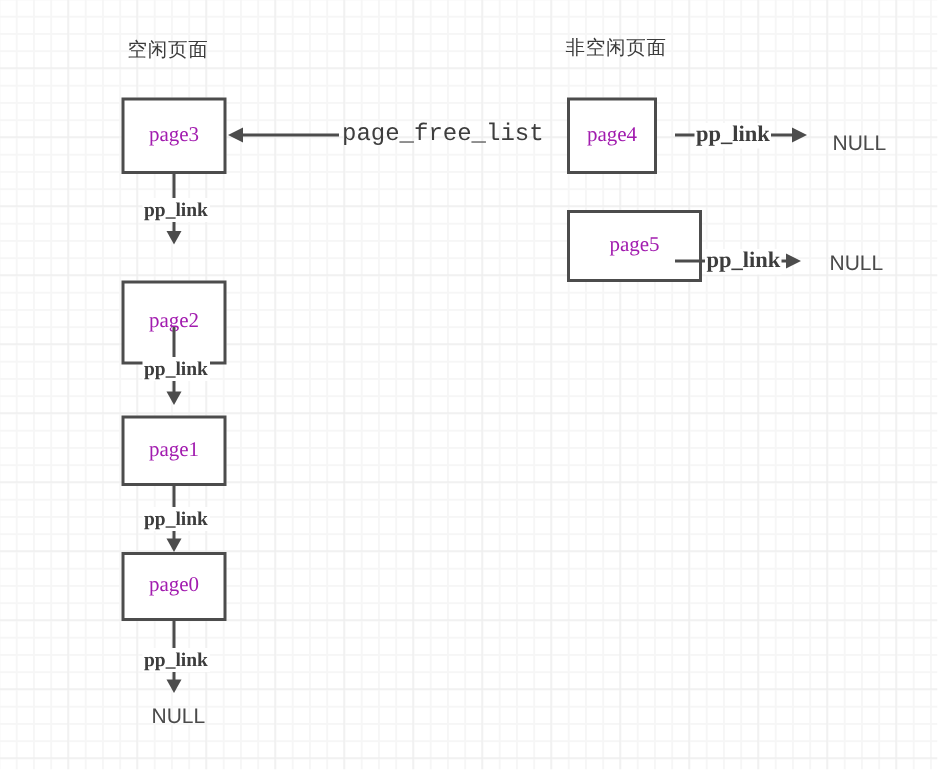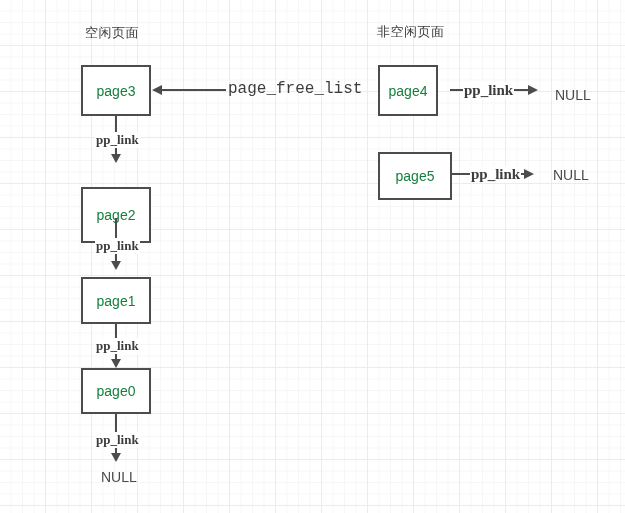--- a/index.html
+++ b/index.html
@@ -39,23 +39,23 @@
   }
 
   .node-box {
     position: absolute;
     box-sizing: border-box;
     border: 2px solid #4c4c4c;
     background: #ffffff;
     display: flex;
     align-items: center;
     justify-content: center;
-    color: #15803d;
+    color: #a21caf;
     font-size: 14px;
-    font-family: Liberation Sans, sans-serif;
+    font-family: Liberation Serif, serif;
   }
 
   
   .v-line {
     position: absolute;
     width: 2px;
     background: #4c4c4c;
   }
   
   .h-line {
@@ -168,21 +168,21 @@
   <div class="terminator" style="left:101px; top:469px;">NULL</div>
 
   <div class="node-box" style="left:378px; top:65px; width:60px; height:51px;">
     <span>page4</span>
   </div>
   <div class="h-line" style="left:450px; top:89px; width:85px;"></div>
   <div class="arrow-right" style="left:528px; top:85px;"></div>
   <div class="edge-label boxed" style="left:463px; top:82px; font-size:15px;">pp_link</div>
   <div class="terminator" style="left:555px; top:87px;">NULL</div>
 
-  <div class="node-box" style="left:378px; top:152px; width:74px; height:48px;">
+  <div class="node-box" style="left:378px; top:140px; width:90px; height:48px;">
     <span>page5</span>
   </div>
   <div class="h-line" style="left:450px; top:173px; width:80px;"></div>
   <div class="arrow-right" style="left:524px; top:169px;"></div>
   <div class="edge-label boxed" style="left:470px; top:166px; font-size:15px;">pp_link</div>
   <div class="terminator" style="left:553px; top:167px;">NULL</div>
 
 </div>
 
 </body></html>

